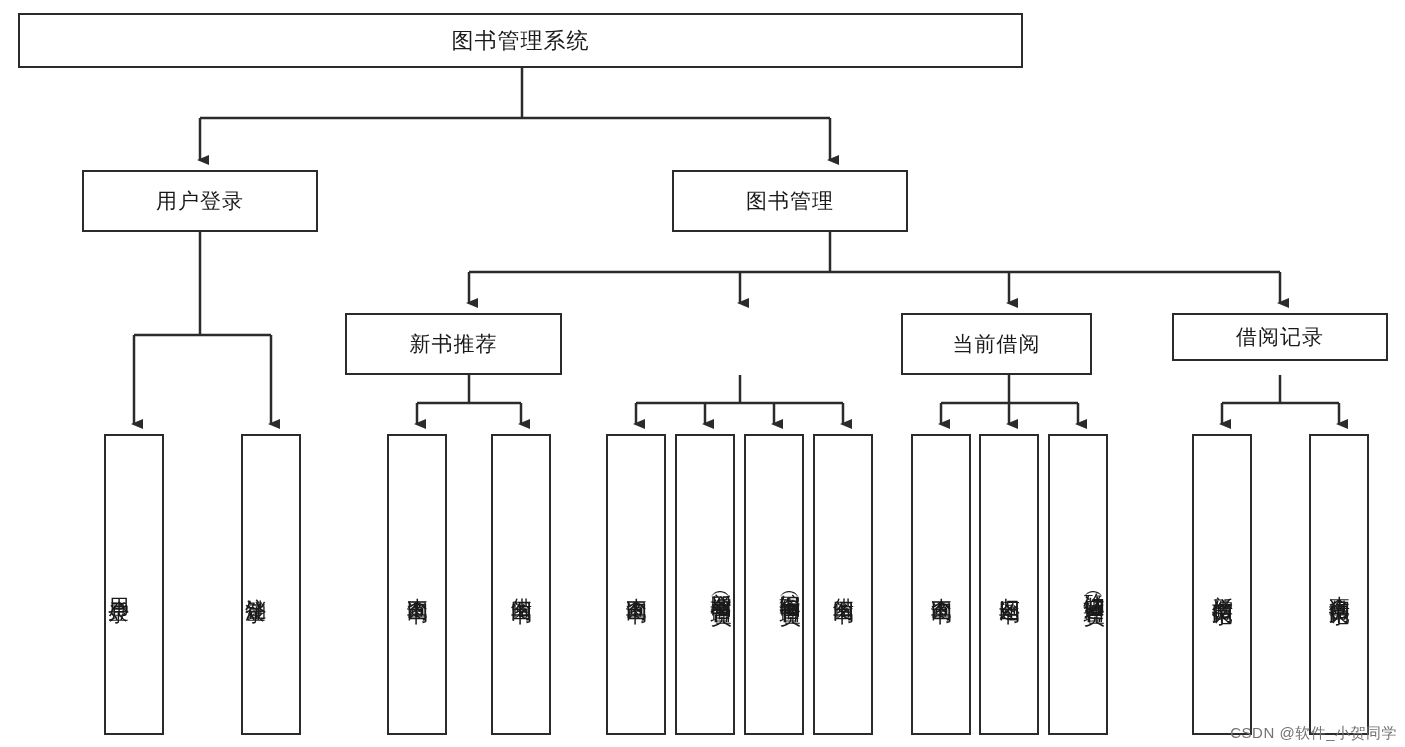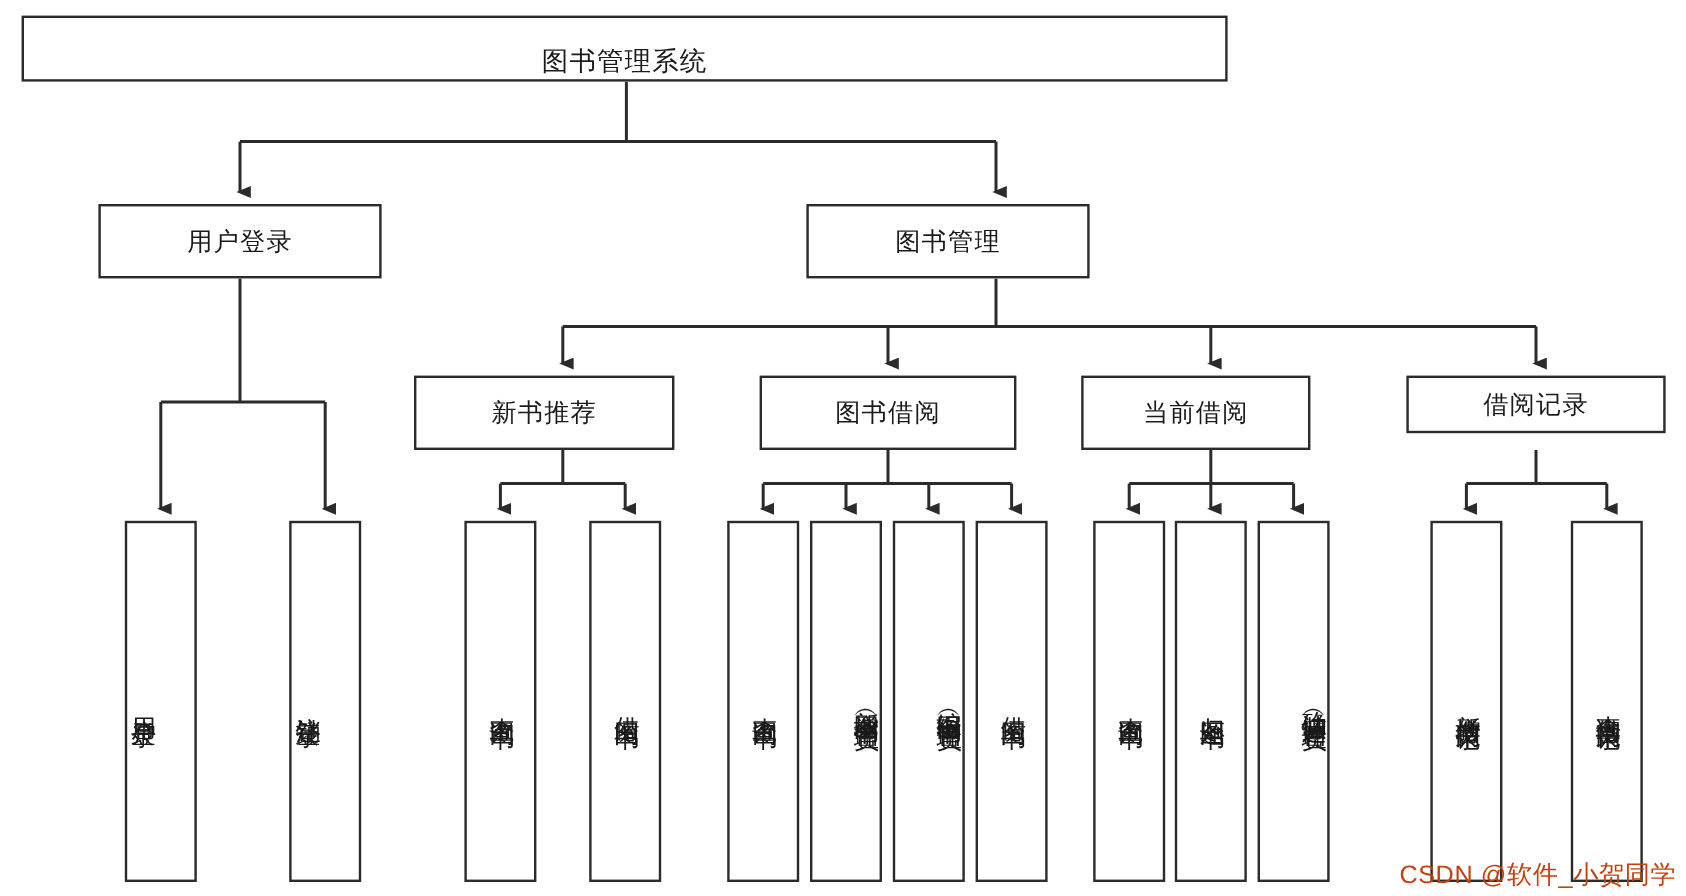--- a/index.html
+++ b/index.html
@@ -5,34 +5,34 @@
   html,body{margin:0;padding:0;background:#ffffff;}
   body{width:1405px;height:747px;overflow:hidden;
        font-family:"Liberation Sans","DejaVu Sans",sans-serif;}
   #stage{position:relative;width:1405px;height:747px;background:#fff;}
   svg.wires{position:absolute;left:0;top:0;width:1405px;height:747px;pointer-events:none;}
 
   .node{position:absolute;box-sizing:border-box;background:#ffffff;
         border:2.5px solid #2b2b2b;display:flex;align-items:center;
         justify-content:center;color:#1a1a1a;}
   .node.h{font-size:21px;letter-spacing:1px;}
-  .node.root{font-size:22px;align-items:flex-end;}
+  .node.root{font-size:22px;}
 
   
   .node.v{writing-mode:vertical-rl;text-orientation:upright;
           align-items:flex-start;justify-content:center;
           font-size:21px;line-height:1.18;letter-spacing:2px;
           padding-top:0;}
   .node.v .vtxt{display:block;white-space:pre;}
   .node.v.top  {align-items:flex-start;}
   .node.v.bottom{align-items:flex-end;}
   .node.v.mid  {align-items:center;}
 
-  .watermark{position:absolute;right:8px;bottom:4px;font-size:21px;
-             color:#c2410c;letter-spacing:.5px;white-space:nowrap;}
+  .watermark{position:absolute;right:8px;bottom:4px;font-size:15px;
+             color:#737373;letter-spacing:.5px;white-space:nowrap;}
 </style>
 </head>
 <body>
 
 <div id="stage">
 
   <svg class="wires" viewBox="0 0 1405 747">
     <defs>
       <marker id="ah" markerWidth="12" markerHeight="12" refX="5" refY="9" orient="auto" markerUnits="userSpaceOnUse">
         <path d="M0,0 L10,0 L5,12 Z" fill="#2b2b2b"></path>
@@ -89,23 +89,20 @@
   <div class="node h" style="left:82px;top:170px;width:236px;height:62px;">
     <span>用户登录</span>
   </div>
   <div class="node h" style="left:672px;top:170px;width:236px;height:62px;">
     <span>图书管理</span>
   </div>
 
   <div class="node h" style="left:345px;top:313px;width:217px;height:62px;">
     <span>新书推荐</span>
   </div>
-  <div class="node h" style="left:633px;top:313px;width:214px;height:62px;">
-    <span>图书借阅</span>
-  </div>
   <div class="node h" style="left:901px;top:313px;width:191px;height:62px;">
     <span>当前借阅</span>
   </div>
   <div class="node h" style="left:1172px;top:313px;width:216px;height:48px;">
     <span>借阅记录</span>
   </div>
 
   <div class="node v bottom" style="left:104px;top:434px;width:60px;height:301px;">
     <span class="vtxt">用户登录</span>
   </div>

